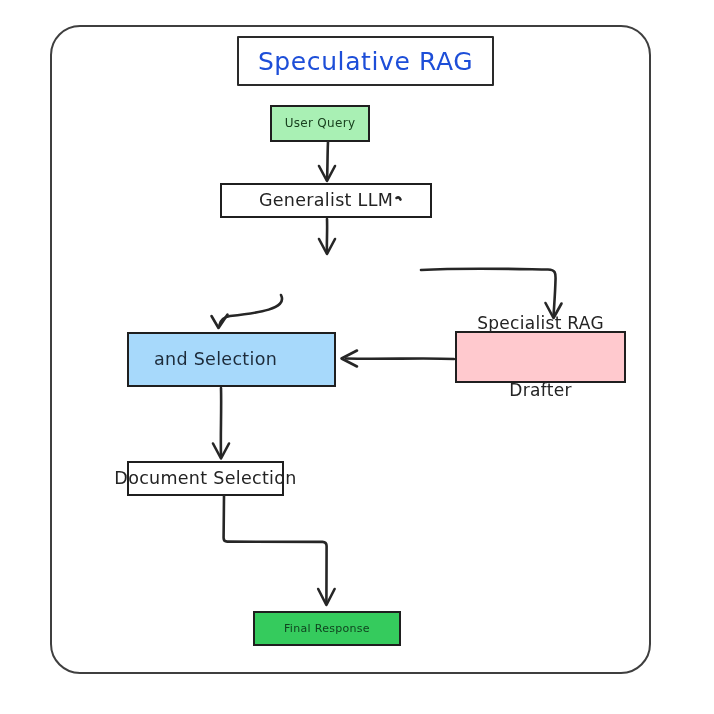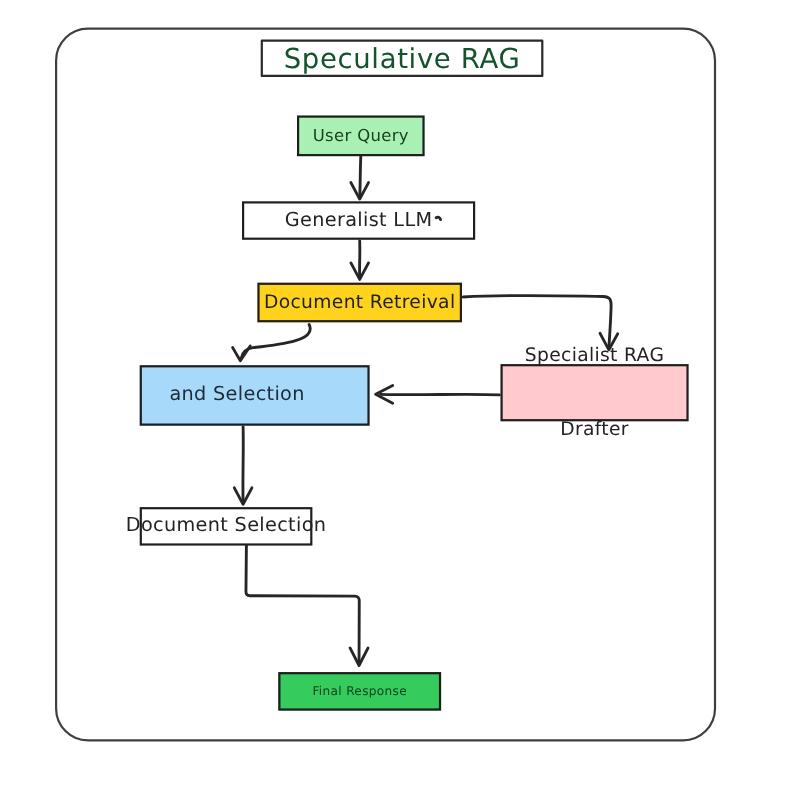--- a/index.html
+++ b/index.html
@@ -1,28 +1,28 @@
 <!DOCTYPE html>
 <html><head>
 <meta charset="utf-8">
 <style>
   html,body{margin:0;padding:0;background:#ffffff;}
   .stage{position:relative;width:714px;height:714px;background:#ffffff;overflow:hidden;
          font-family:"DejaVu Sans",sans-serif;}
   .outer-frame{position:absolute;left:50px;top:25px;width:601px;height:649px;
                border:2px solid #3f3f3f;border-radius:30px;background:#ffffff;box-sizing:border-box;}
-  .title-box{position:absolute;left:237px;top:36px;width:257px;height:34px;
+  .title-box{position:absolute;left:237px;top:36px;width:257px;height:50px;
              border:2.5px solid #2a2a2a;border-radius:1px;background:#ffffff;
              display:flex;align-items:center;justify-content:center;box-sizing:border-box;
-             font-size:25px;letter-spacing:.6px;color:#14532d;}
+             font-size:25px;letter-spacing:.6px;color:#1d4ed8;}
   .node{position:absolute;border:2.5px solid #1f1f1f;box-sizing:border-box;
         display:flex;flex-direction:column;align-items:center;justify-content:center;
         font-size:17.5px;letter-spacing:.3px;color:#232323;line-height:23px;background:#fff;}
   .node .lbl{white-space:nowrap;}
-  .n-user-query{left:270px;top:105px;width:116px;height:37px;font-size:15px;}
+  .n-user-query{left:270px;top:105px;width:100px;height:37px;font-size:12px;}
   .n-generalist-llm{left:220px;top:183px;width:212px;height:35px;}
   .n-document-retrieval{left:234px;top:257px;width:186px;height:36px;font-size:17px;}
   .n-specialist{left:455px;top:331px;width:171px;height:52px;font-size:17px;gap:44px;}
   .n-draft-eval{left:127px;top:332px;width:209px;height:55px;align-items:flex-start;padding-left:25px;}
   .n-doc-selection{left:127px;top:461px;width:157px;height:35px;}
   .n-final-response{left:253px;top:611px;width:148px;height:35px;font-size:11px;}
   .arrows{position:absolute;left:0;top:0;width:714px;height:714px;pointer-events:none;}
   .arrows path{fill:none;stroke:#262626;stroke-width:2.6;stroke-linecap:round;stroke-linejoin:round;}
 </style>
 </head>
@@ -37,23 +37,20 @@
   </div>
 
   <div class="node n-user-query" style="background-color: rgb(169, 240, 180);">
     <span class="lbl" style="color: rgb(25, 65, 31);">User Query</span>
   </div>
 
   <div class="node n-generalist-llm" style="background-color: rgb(255, 255, 255);">
     <span class="lbl" style="color: rgb(35, 35, 35);">Generalist LLM</span>
   </div>
 
-  <div class="node n-document-retrieval" style="background-color: rgb(255, 210, 30);">
-    <span class="lbl" style="color: rgb(35, 35, 35);">Document Retreival</span>
-  </div>
 
   <div class="node n-specialist" style="background-color: rgb(255, 201, 206);">
     <span class="lbl" style="color: rgb(35, 35, 35);">Specialist RAG</span>
     <span class="lbl" style="color: rgb(35, 35, 35);">Drafter</span>
   </div>
 
   <div class="node n-draft-eval" style="background-color: rgb(167, 217, 251);">
     <span class="lbl" style="color: rgb(29, 43, 58);">and Selection</span>
   </div>
 

